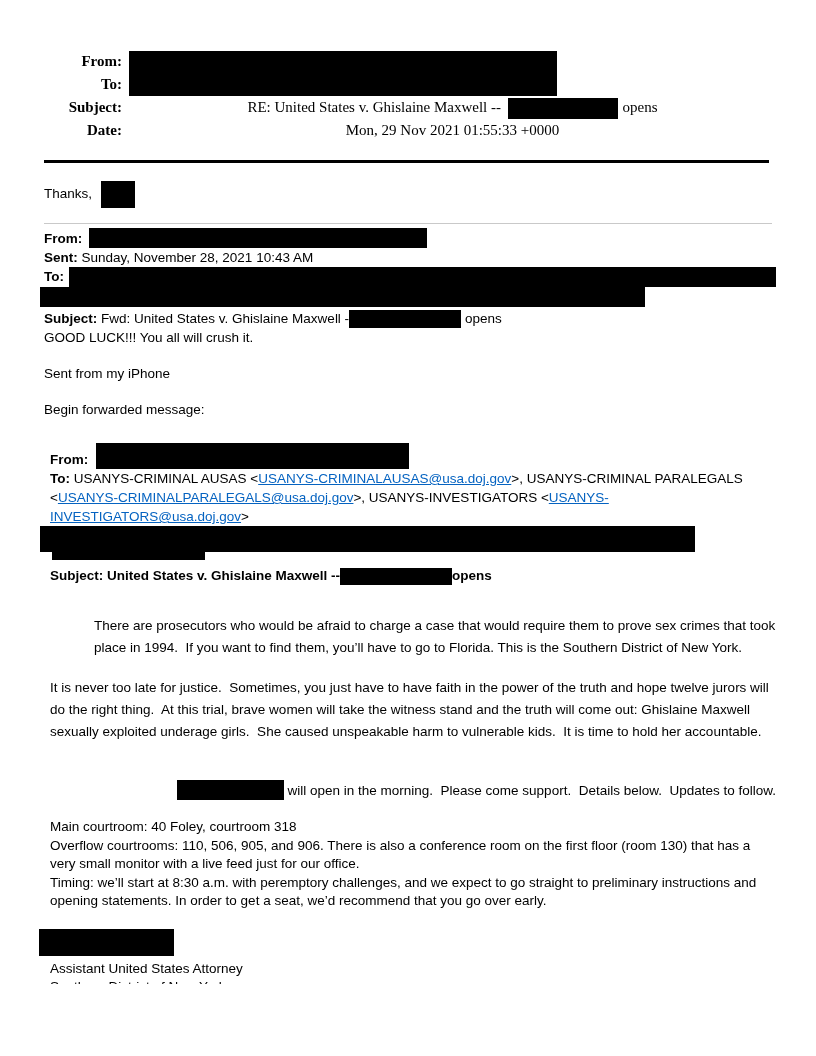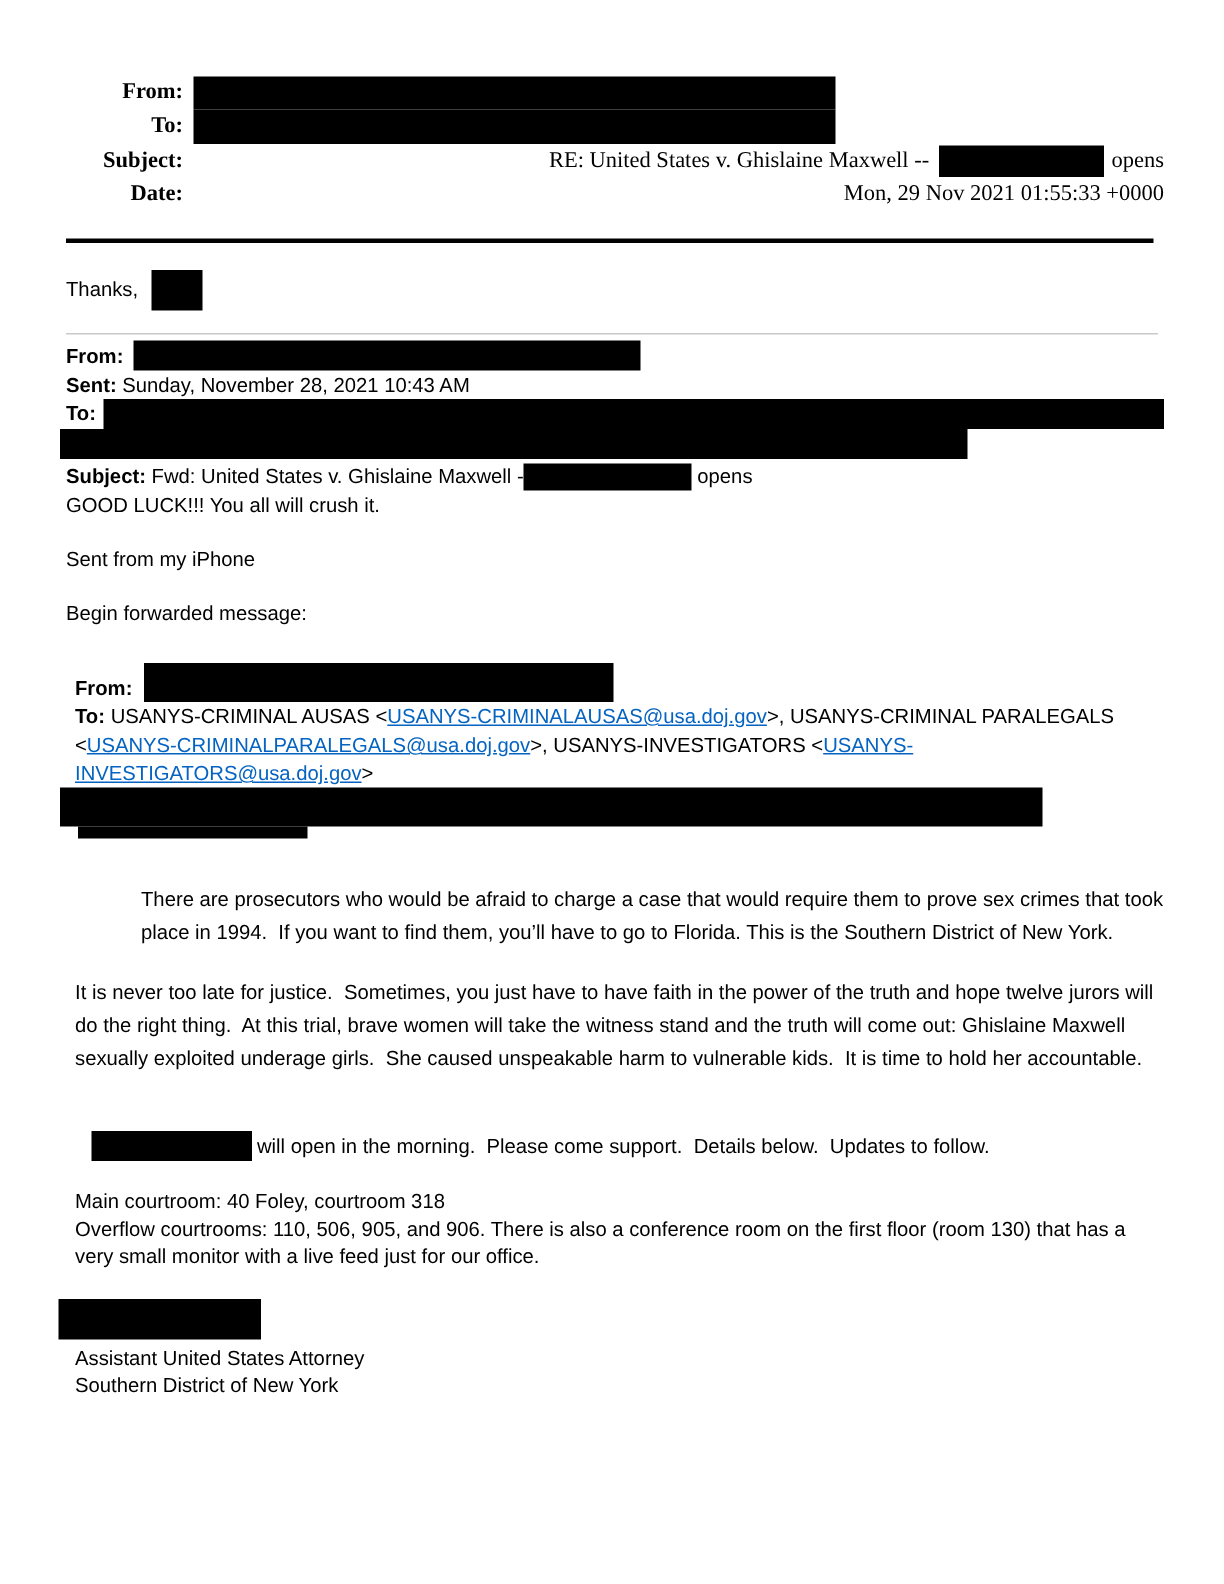--- a/index.html
+++ b/index.html
@@ -9,41 +9,41 @@
     color:#000;box-sizing:border-box;
     padding:50px 40px 0 44px;position:relative;
   }
   
   .hgrid{
     font-family:"Liberation Serif","DejaVu Serif",serif;
     font-size:15px;line-height:22px;
     display:grid;grid-template-columns:78px 1fr;column-gap:7px;
   }
   .hlabel{font-weight:bold;text-align:right;}
-  .hval{text-align:right;}
+  .hval{text-align:center;}
   
   .r{background:#000;display:inline-block;vertical-align:middle;}
   .rblock{background:#000;display:block;}
   
   .rule-thick{height:3px;background:#000;margin-top:19px;width:725px;}
   .rule-thin{height:1px;background:#c9c9c9;margin-top:15px;width:728px;}
   
   .sans{font-size:13.5px;line-height:19px;}
   .b{font-weight:bold;}
   .row{white-space:nowrap;}
   .fillrow{display:flex;align-items:flex-start;}
   .fillrow .b{margin-right:5px;}
   .fillrow .fill{flex:1;height:20px;background:#000;}
   a.maillink{color:#0563C1;text-decoration:underline;cursor:pointer;}
   .para{white-space:pre-wrap;}
   .inner{margin-left:6px;margin-top:24px;}
   .bodytext{margin-left:6px;}
   .p1{margin-top:30px;line-height:22px;margin-left:44px;}
   .p2{margin-top:18px;line-height:22px;}
-  .p3{margin-top:18px;line-height:18.5px;}
+  .p3{margin-top:18px;line-height:18.5px;text-align:right;}
   .detail{line-height:18.5px;}
   .sig{line-height:18px;}
 </style>
 </head>
 <body>
 
 <div class="page">
 
   <div class="hgrid">
     <div class="hlabel">From:</div>
@@ -102,30 +102,35 @@
     <div>
       <span class="b">From:</span>
       <span class="r" style="width:313px;height:26px;margin-left:4px;vertical-align:bottom;"></span>
     </div>
     <div>
       <span class="b">To:</span>
       <span>USANYS-CRIMINAL AUSAS &lt;</span><a class="maillink">USANYS-CRIMINALAUSAS@usa.doj.gov</a><span>&gt;, USANYS-CRIMINAL PARALEGALS &lt;</span><a class="maillink">USANYS-CRIMINALPARALEGALS@usa.doj.gov</a><span>&gt;, USANYS-INVESTIGATORS &lt;</span><a class="maillink">USANYS-INVESTIGATORS@usa.doj.gov</a><span>&gt;</span>
     </div>
     <div class="rblock" style="width:655px;height:26px;margin-left:-10px;"></div>
     <div class="rblock" style="width:153px;height:8px;margin-left:2px;"></div>
+    <div class="b" style="margin-top:6px;">
+      <span>Subject:</span>
+      <span>United States v. Ghislaine Maxwell --</span><span class="r" style="width:112px;height:17px;vertical-align:bottom;"></span><span>opens</span>
+    </div>
   </div>
 
   <div class="sans bodytext">
     <div class="para p1">There are prosecutors who would be afraid to charge a case that would require them to prove sex crimes that took place in 1994.  If you want to find them, you’ll have to go to Florida. This is the Southern District of New York.</div>
     <div class="para p2">It is never too late for justice.  Sometimes, you just have to have faith in the power of the truth and hope twelve jurors will do the right thing.  At this trial, brave women will take the witness stand and the truth will come out: Ghislaine Maxwell sexually exploited underage girls.  She caused unspeakable harm to vulnerable kids.  It is time to hold her accountable.</div>
     <div class="para p3" style="margin-left:-12px;">
       <span class="r" style="width:107px;height:20px;vertical-align:bottom;"></span><span> will open in the morning.  Please come support.  Details below.  Updates to follow.</span>
     </div>
     <div class="detail">Main courtroom: 40 Foley, courtroom 318</div>
     <div class="detail">Overflow courtrooms: 110, 506, 905, and 906. There is also a conference room on the first floor (room 130) that has a very small monitor with a live feed just for our office.</div>
+    <div class="detail">Timing: we’ll start at 8:30 a.m. with peremptory challenges, and we expect to go straight to preliminary instructions and opening statements. In order to get a seat, we’d recommend that you go over early.</div>
 
     <div class="rblock" style="width:135px;height:27px;margin:18px 0 4px -11px;"></div>
     <div class="sig">Assistant United States Attorney</div>
     <div class="sig">Southern District of New York</div>
 
   </div>
 
 </div>
 
 </body></html>

